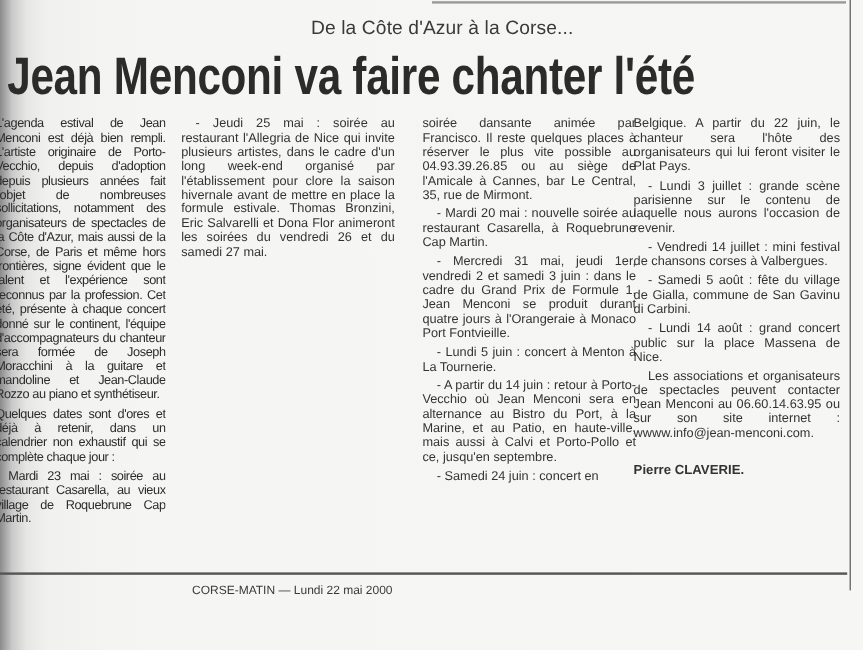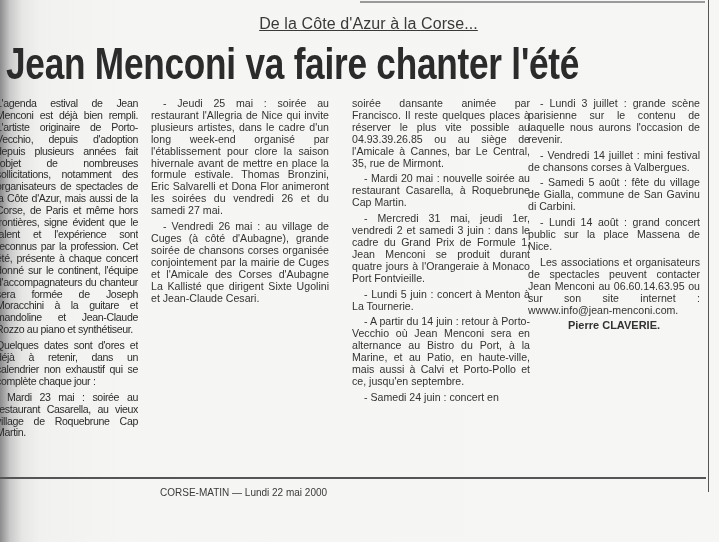--- a/index.html
+++ b/index.html
@@ -17,21 +17,21 @@
     position: absolute; left: 360px; top: 1px; width: 345px; height: 2px;
     background: #9a9a9a;
   }
   .right-rule {
     position: absolute; left: 708px; top: 0; width: 1px; height: 492px;
     background: #555;
   }
   .kicker {
     position: absolute; left: 0; top: 15px; width: 719px; text-align: center;
     font-size: 16px; color: #3a3a3a; letter-spacing: 0.1px;
-    padding-left: 18px; box-sizing: border-box; text-decoration: underline;
+    padding-left: 18px; box-sizing: border-box;
   }
   .headline {
     position: absolute; left: 6px; top: 38px; width: 700px;
     font-family: "Liberation Sans", sans-serif; font-weight: bold;
     font-size: 44px; line-height: 52px; color: #2b2b2b;
     transform: scaleX(0.80); transform-origin: left center;
     white-space: nowrap; letter-spacing: -0.3px;
   }
   .columns {
     position: absolute; top: 98px; left: 0; height: 370px;
@@ -41,21 +41,21 @@
     font-size: 10.6px; line-height: 11.9px; color: #333;
     text-align: justify; hyphens: manual;
   }
   .col p { margin: 0 0 4px 0; text-indent: 12px; }
   .col p.noindent { text-indent: 0; }
   .col1 { left: 0px; width: 138px; color: #2c2c2c; letter-spacing: -0.35px; overflow: hidden; }
   .col1 .inner { margin-left: -4px; }
   .col2 { left: 151px; width: 178px; }
   .col3 { left: 352px; width: 178px; }
   .col4 { left: 528px; width: 172px; }
-  .signature { text-align: center; font-weight: bold; margin-top: 4px; font-size: 11px; }
+  .signature { text-align: left; font-weight: bold; margin-top: 19px; font-size: 11px; }
   .bottom-rule {
     position: absolute; left: 0; top: 477px; width: 706px; height: 2px;
     background: #555;
   }
   .footer {
     position: absolute; left: 160px; top: 487px; width: 300px;
     font-size: 10px; color: #3a3a3a; white-space: nowrap;
   }
 </style>
 </head>
@@ -71,31 +71,31 @@
   <div class="columns">
     <div class="col col1">
       <div class="inner">
         <p class="noindent">L'agenda estival de Jean Menconi est déjà bien rempli. L'artiste originaire de Porto-Vecchio, depuis d'adoption depuis plusieurs années fait l'objet de nombreuses sollicitations, notamment des organisateurs de spectacles de la Côte d'Azur, mais aussi de la Corse, de Paris et même hors frontières, signe évident que le talent et l'expérience sont reconnus par la profession. Cet été, présente à chaque concert donné sur le continent, l'équipe d'accompagnateurs du chanteur sera formée de Joseph Moracchini à la guitare et mandoline et Jean-Claude Rozzo au piano et synthétiseur.</p>
         <p class="noindent">Quelques dates sont d'ores et déjà à retenir, dans un calendrier non exhaustif qui se complète chaque jour :</p>
         <p class="noindent">- Mardi 23 mai : soirée au restaurant Casarella, au vieux village de Roquebrune Cap Martin.</p>
       </div>
     </div>
     <div class="col col2">
       <p>- Jeudi 25 mai : soirée au restaurant l'Allegria de Nice qui invite plusieurs artistes, dans le cadre d'un long week-end organisé par l'établissement pour clore la saison hivernale avant de mettre en place la formule estivale. Thomas Bronzini, Eric Salvarelli et Dona Flor animeront les soirées du vendredi 26 et du samedi 27 mai.</p>
-      <p>- Vendredi 26 mai : au village de Cuges (à côté d'Aubagne), grande soirée de chansons corses organisée conjointement par la mairie de Cuges et l'Amicale des Corses d'Aubagne La Kallisté que dirigent Sixte Ugolini et Jean-Claude Cesari.</p>
     </div>
     <div class="col col3">
       <p class="noindent">soirée dansante animée par Francisco. Il reste quelques places à réserver le plus vite possible au 04.93.39.26.85 ou au siège de l'Amicale à Cannes, bar Le Central, 35, rue de Mirmont.</p>
       <p>- Mardi 20 mai : nouvelle soirée au restaurant Casarella, à Roquebrune Cap Martin.</p>
       <p>- Mercredi 31 mai, jeudi 1er, vendredi 2 et samedi 3 juin : dans le cadre du Grand Prix de Formule 1, Jean Menconi se produit durant quatre jours à l'Orangeraie à Monaco Port Fontvieille.</p>
       <p>- Lundi 5 juin : concert à Menton à La Tournerie.</p>
       <p>- A partir du 14 juin : retour à Porto-Vecchio où Jean Menconi sera en alternance au Bistro du Port, à la Marine, et au Patio, en haute-ville, mais aussi à Calvi et Porto-Pollo et ce, jusqu'en septembre.</p>
       <p>- Samedi 24 juin : concert en</p>
     </div>
     <div class="col col4">
+      <p class="noindent">Belgique. A partir du 22 juin, le chanteur sera l'hôte des organisateurs qui lui feront visiter le Plat Pays.</p>
       <p>- Lundi 3 juillet : grande scène parisienne sur le contenu de laquelle nous aurons l'occasion de revenir.</p>
       <p>- Vendredi 14 juillet : mini festival de chansons corses à Valbergues.</p>
       <p>- Samedi 5 août : fête du village de Gialla, commune de San Gavinu di Carbini.</p>
       <p>- Lundi 14 août : grand concert public sur la place Massena de Nice.</p>
       <p>Les associations et organisateurs de spectacles peuvent contacter Jean Menconi au 06.60.14.63.95 ou sur son site internet : wwww.info@jean-menconi.com.</p>
       <div class="signature">Pierre CLAVERIE.</div>
     </div>
   </div>
 
   <div class="bottom-rule"></div>

